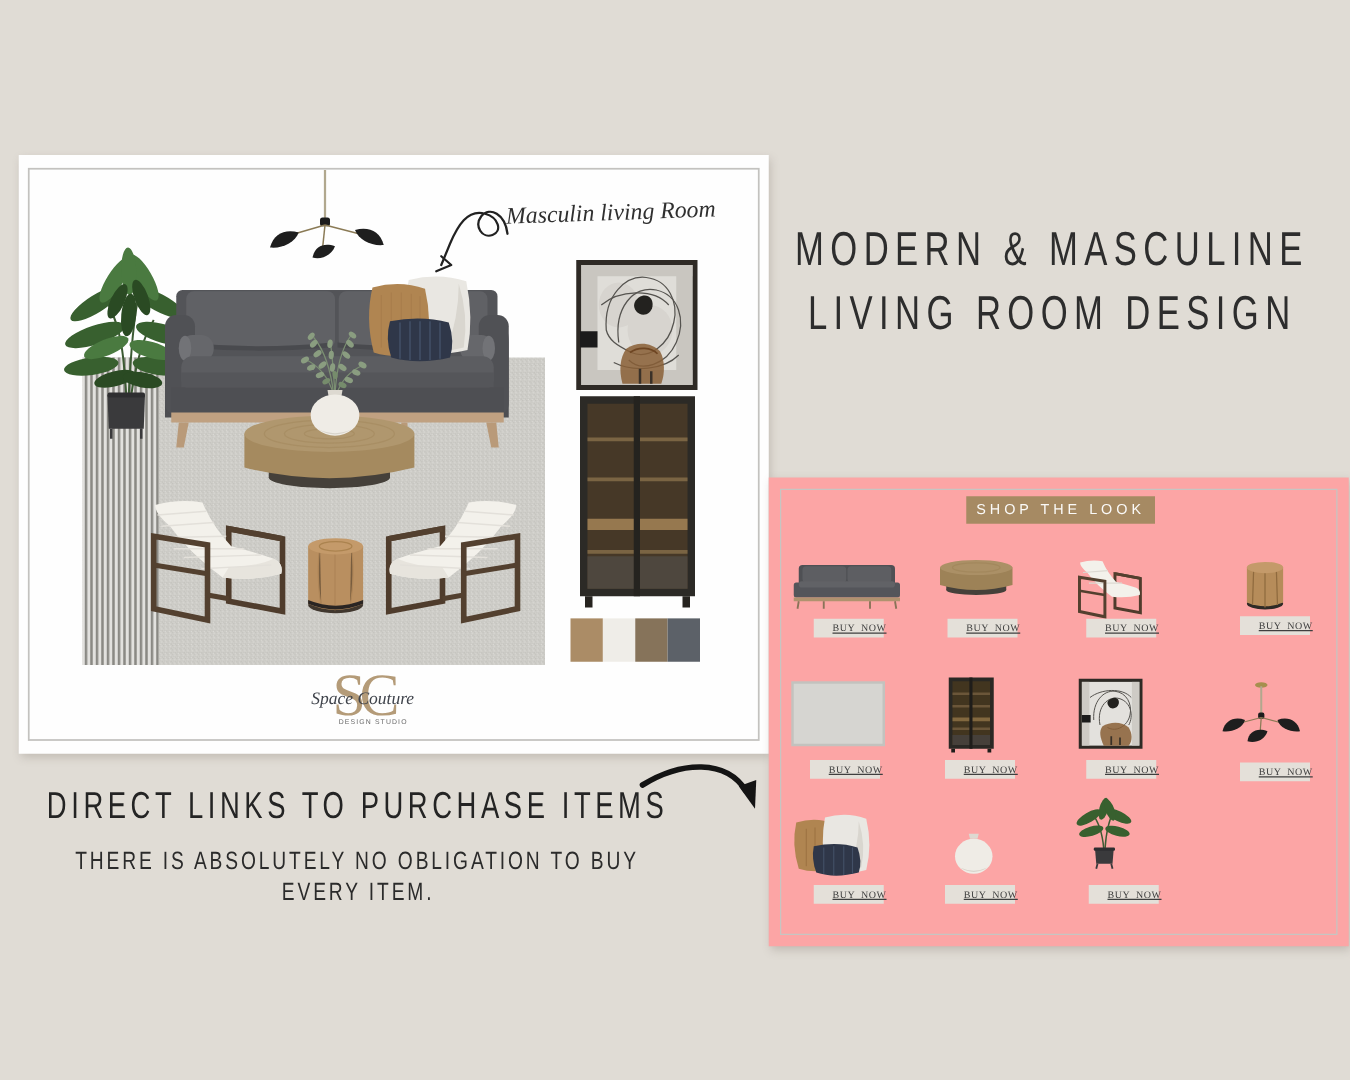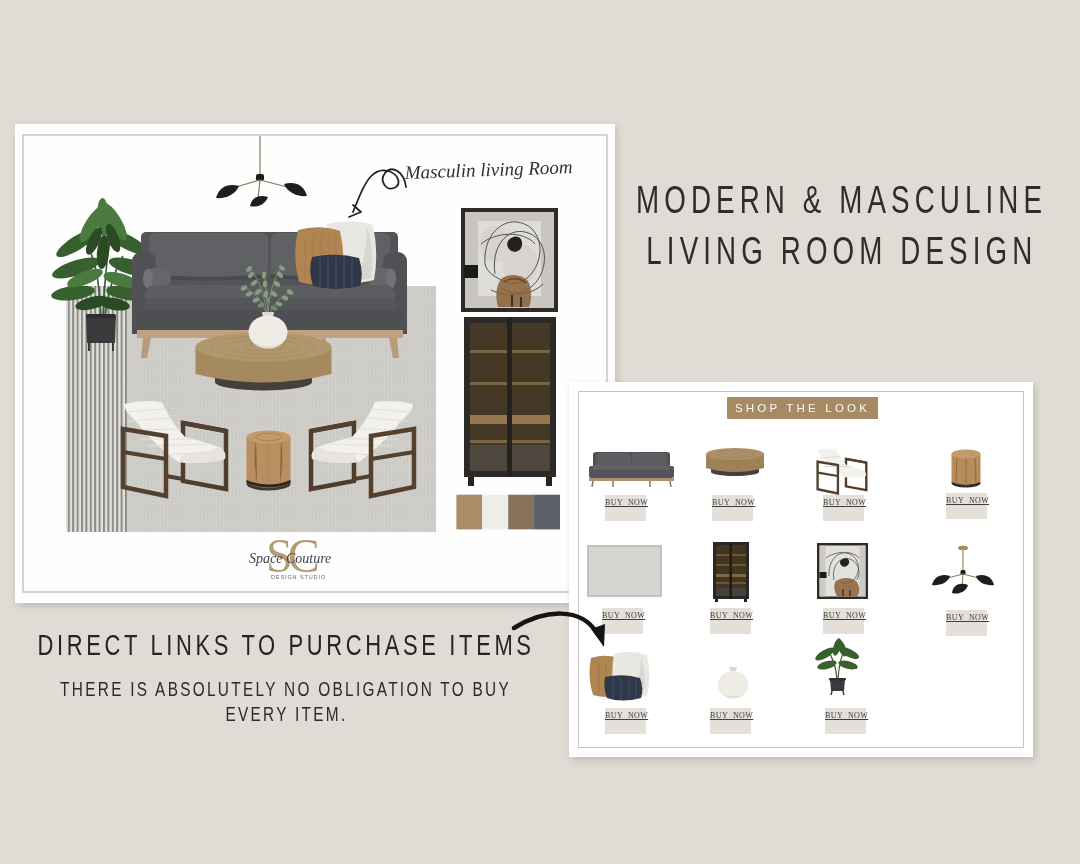--- a/index.html
+++ b/index.html
@@ -1,21 +1,21 @@
 <!DOCTYPE html>
 <html><head>
 <meta charset="utf-8">
 <style>
   html,body{margin:0;padding:0;}
   body{width:1080px;height:864px;background:#e0dcd5;position:relative;overflow:hidden;
        font-family:"Liberation Sans", sans-serif;}
   .abs{position:absolute;}
-  .buy{width:41px;height:26px;background:#e4e0d9;color:#3f3f3f;font-size:8px;
+  .buy{width:41px;height:15px;background:#e4e0d9;color:#3f3f3f;font-size:8px;
        letter-spacing:0.4px;text-align:center;line-height:15px;text-decoration:underline;
-       font-family:"Liberation Serif", serif;}
+       font-family:"Liberation Serif", serif;padding-left:15px;}
 </style>
 </head>
 <body>
 
 <div class="abs" id="card1" style="left:15px;top:124px;width:600px;height:479px;background:#fefefe;box-shadow:2px 3px 7px rgba(110,102,90,0.28);">
 <svg width="600" height="479" viewBox="0 0 600 479" style="position:absolute;left:0;top:0;">
 <defs>
   <pattern id="rugtex" width="3.5" height="3.5" patternUnits="userSpaceOnUse">
     <rect width="3.5" height="3.5" fill="#cfcec9"></rect>
     <rect x="0" y="0" width="1" height="0.9" fill="#c2c1bc"></rect>
@@ -266,21 +266,21 @@
   <text x="256" y="455" font-family="Liberation Sans, sans-serif" font-size="5.5" fill="#6a6a6a" letter-spacing="0.9">DESIGN STUDIO</text>
 </g>
 </svg>
 </div>
 
 <div class="abs" id="title" style="left:412px;top:175px;width:860px;text-align:center;color:#2d2d2d;font-size:38px;line-height:51px;letter-spacing:7px;white-space:nowrap;">
 <div><span class="sq" style="display:inline-block;transform:scaleX(0.73);transform-origin:center;">MODERN &amp; MASCULINE</span></div>
 <div><span class="sq" style="display:inline-block;transform:scaleX(0.73);transform-origin:center;">LIVING ROOM DESIGN</span></div>
 </div>
 
-<div class="abs" id="card2" style="left:569px;top:382px;width:464px;height:375px;background:#ffffff;box-shadow:2px 3px 7px rgba(110,102,90,0.28);">
+<div class="abs" id="card2" style="left:615px;top:382px;width:464px;height:375px;background:#fca5a5;box-shadow:2px 3px 7px rgba(110,102,90,0.28);">
 
 <div class="abs" style="left:9px;top:9px;width:444px;height:355px;border:1px solid #c6c5c2;"></div>
 
 <div class="abs" style="left:158px;top:15px;width:151px;height:22px;background:#a68a63;color:#fbfaf8;font-size:11.5px;letter-spacing:3.2px;text-align:center;line-height:23px;white-space:nowrap;">SHOP THE LOOK</div>
 
 <svg width="464" height="375" viewBox="0 0 464 375" style="position:absolute;left:0;top:0;">
 
 <g>
   <rect x="24" y="70" width="77" height="18" rx="3" fill="#4f5054"></rect>
   <rect x="27" y="71" width="35" height="13" rx="3" fill="#5d5e62"></rect>

